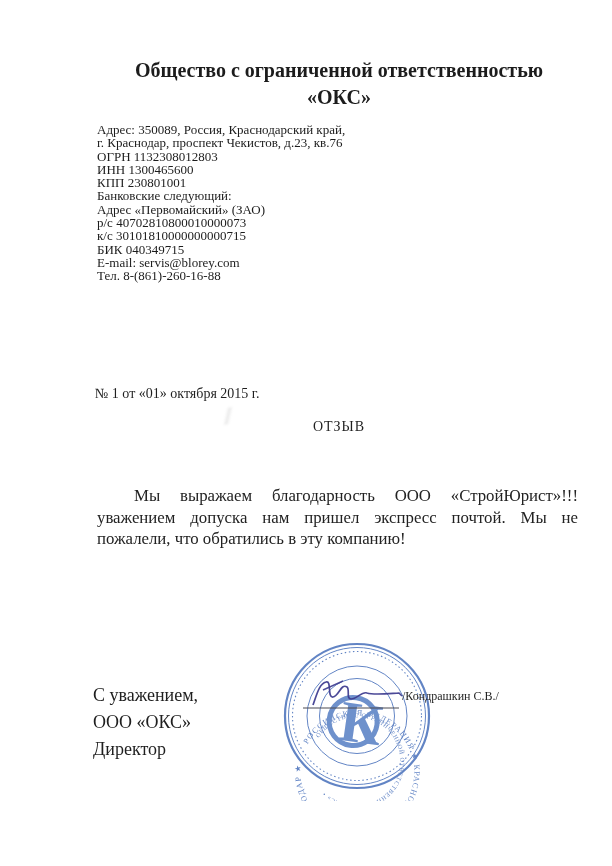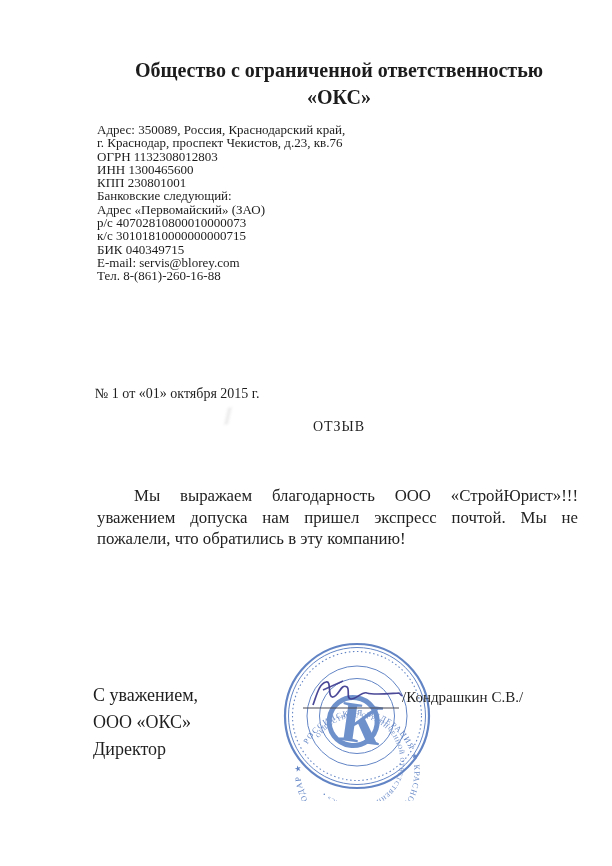--- a/index.html
+++ b/index.html
@@ -29,21 +29,21 @@
   }
   .body-line { text-align:justify; text-align-last:justify; }
   .body-line:first-child { text-indent:37px; }
   .body-line:last-child { text-align-last:left; }
   .closing-block {
     position:absolute; top:634px; left:93px; font-size:18px; line-height:27px;margin-top:48px;
   }
   .closing-block div { white-space:nowrap; }
   .stamp-svg { position:absolute; left:272px; top:631px; opacity:0.88; }
   .signature-svg { position:absolute; left:293px; top:668px; }
-  .signer-name { position:absolute; left:402px; top:689px; font-size:15px; white-space:nowrap; z-index:5; }
+  .signer-name { position:absolute; left:402px; top:689px; font-size:12px; white-space:nowrap; z-index:5; }
   .smudge {
     position:absolute; left:215px; top:408px; width:26px; height:16px;
     background:linear-gradient(115deg, transparent 40%, #9a9a9a 50%, transparent 60%);
     opacity:0.22; transform:rotate(-12deg); filter:blur(1px);
   }
 </style>
 </head>
 <body>
 
 <div class="page">

